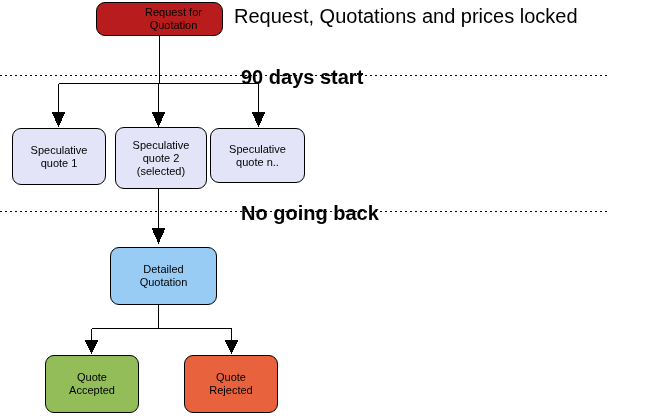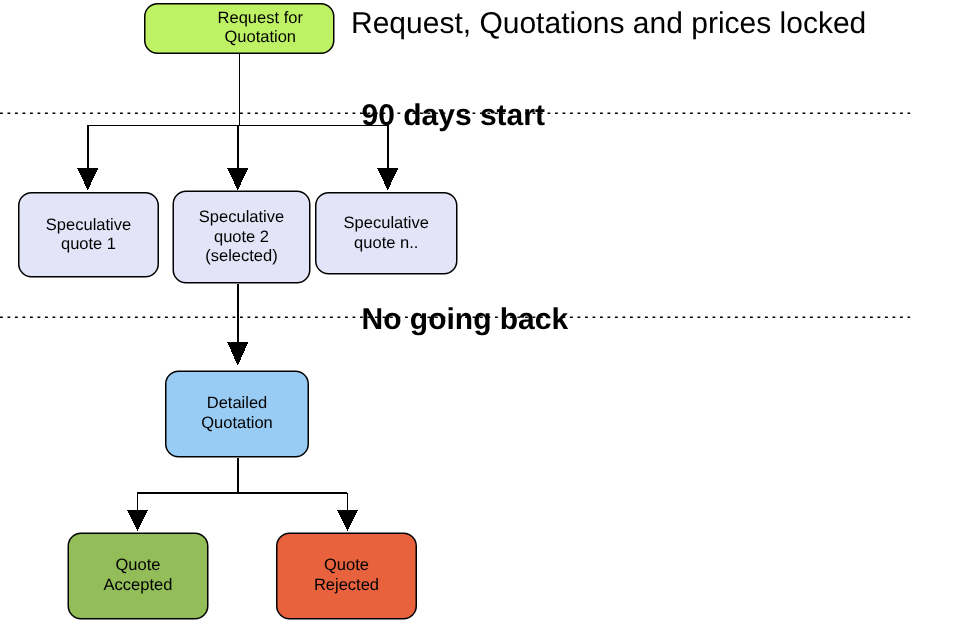--- a/index.html
+++ b/index.html
@@ -43,21 +43,21 @@
     text-align: center;
     font-size: 11px;
     line-height: 13px;
     white-space: pre-line;
     z-index: 2;
   }
   .node--request  { left: 96px;  top: 2px;   width: 127px; height: 34px; }
   .node--spec1    { left: 12px;  top: 128px; width: 94px;  height: 57px; }
   .node--spec2    { left: 115px; top: 127px; width: 92px;  height: 62px; }
   .node--spec3    { left: 210px; top: 128px; width: 95px;  height: 55px; }
-  .node--detailed { left: 110px; top: 247px; width: 96px;  height: 58px; }
+  .node--detailed { left: 110px; top: 247px; width: 107px;  height: 58px; }
   .node--accepted { left: 45px;  top: 355px; width: 94px;  height: 58px; }
   .node--rejected { left: 184px; top: 355px; width: 94px;  height: 58px; }
 
   .annotation {
     position: absolute;
     font-size: 20px;
     line-height: 22px;
     white-space: pre-line;
     z-index: 3;
   }
@@ -91,21 +91,21 @@
     <g fill="#000" stroke="none">
       <polygon points="51.5,112 65.5,112 58.5,127"></polygon>
       <polygon points="151.5,112 165.5,112 158.5,127"></polygon>
       <polygon points="251.5,112 265.5,112 258.5,127"></polygon>
       <polygon points="151.5,228 165.5,228 158.5,244"></polygon>
       <polygon points="84.5,340 98.5,340 91.5,354"></polygon>
       <polygon points="224.5,340 238.5,340 231.5,354"></polygon>
     </g>
   </svg>
 
-  <div class="node node--request" style="background-color: #bef264; padding-left: 28px;">
+  <div class="node node--request" style="background-color: #b91c1c; padding-left: 28px;">
     <span>Request for
 Quotation</span>
   </div>
 
   <div class="node node--spec1" style="background-color: rgb(228, 228, 248);">
     <span>Speculative
 quote 1</span>
   </div>
 
   <div class="node node--spec2" style="background-color: rgb(228, 228, 248);">

